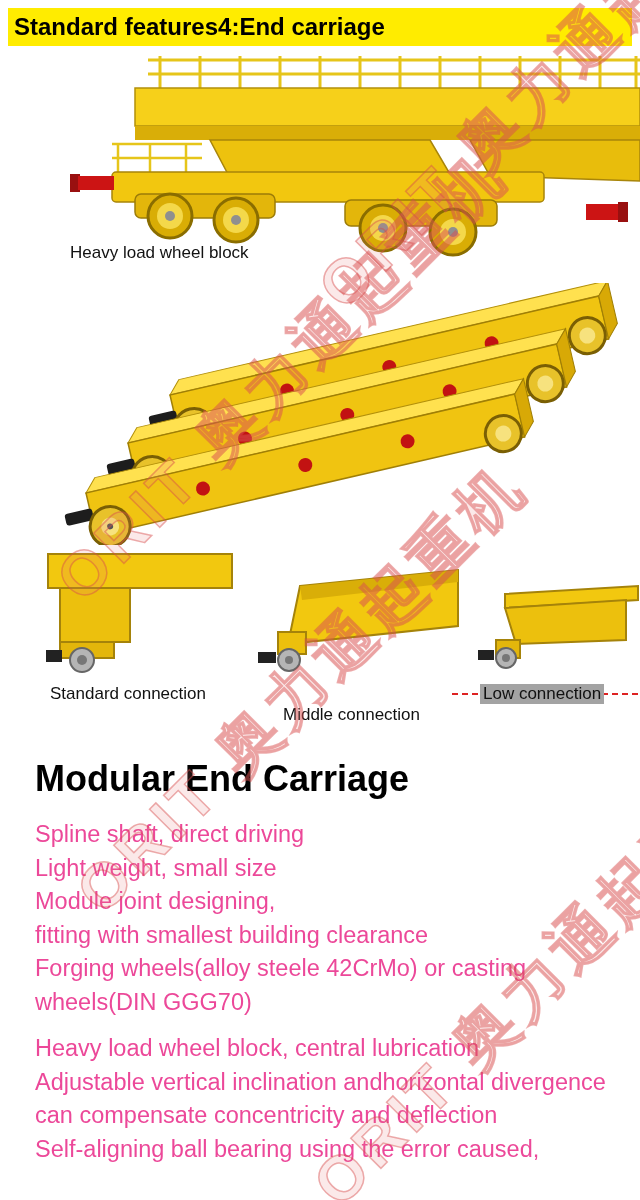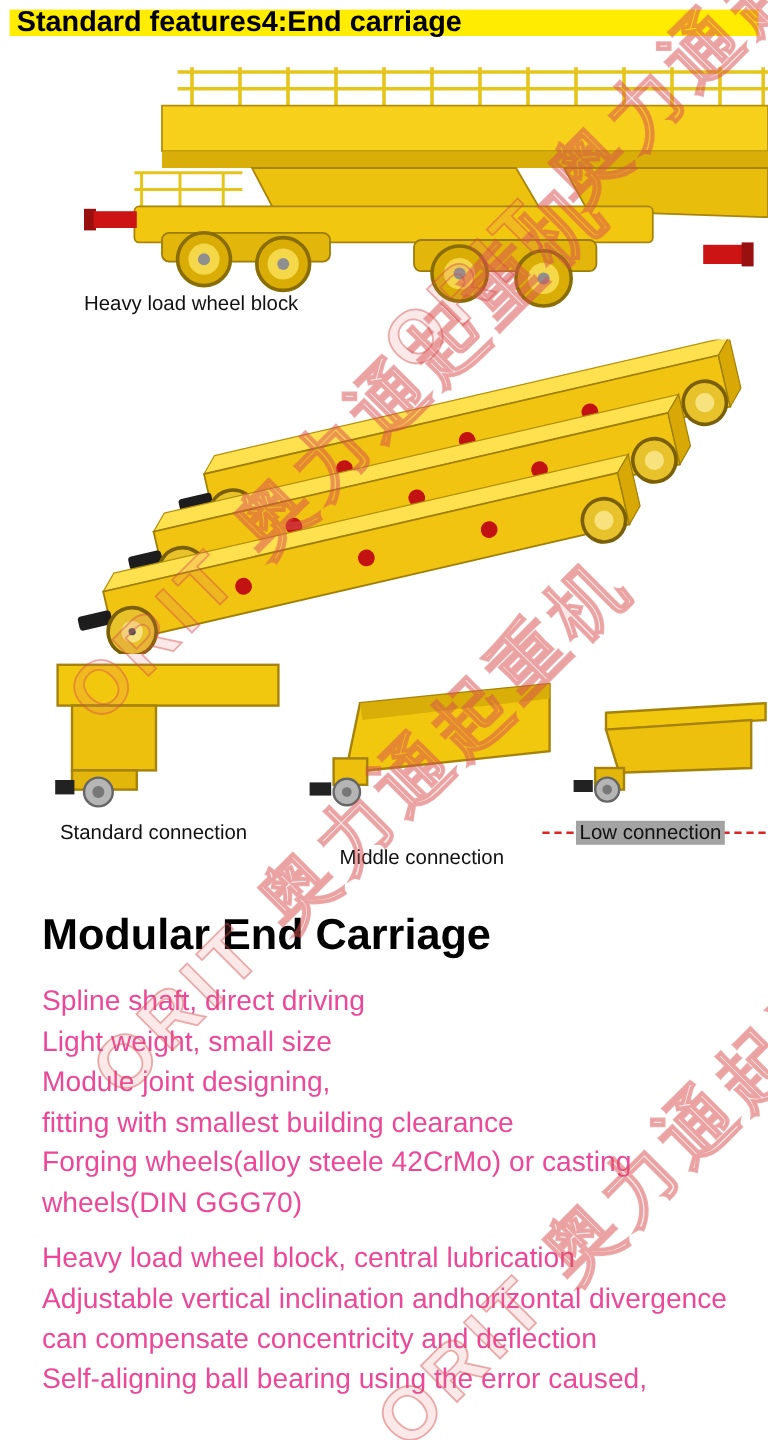--- a/index.html
+++ b/index.html
@@ -2,21 +2,21 @@
 <html><head>
 <meta charset="utf-8">
 <style>
   html,body{margin:0;padding:0;}
   body{
     width:640px;height:1200px;position:relative;overflow:hidden;
     background:#ffffff;font-family:"Liberation Sans",sans-serif;color:#111;
   }
   
   .banner{
-    position:absolute;left:8px;top:8px;width:624px;height:22px;
+    position:absolute;left:8px;top:8px;width:624px;height:38px;
     background:#ffec00;display:flex;align-items:center;box-sizing:border-box;
     padding-left:6px;
   }
   .banner-title{font-size:24px;font-weight:bold;color:#000;}
 
   
   .fig{position:absolute;left:0;}
   .fig svg{display:block;}
   .caption{
     position:absolute;font-size:17px;color:#111;white-space:nowrap;

